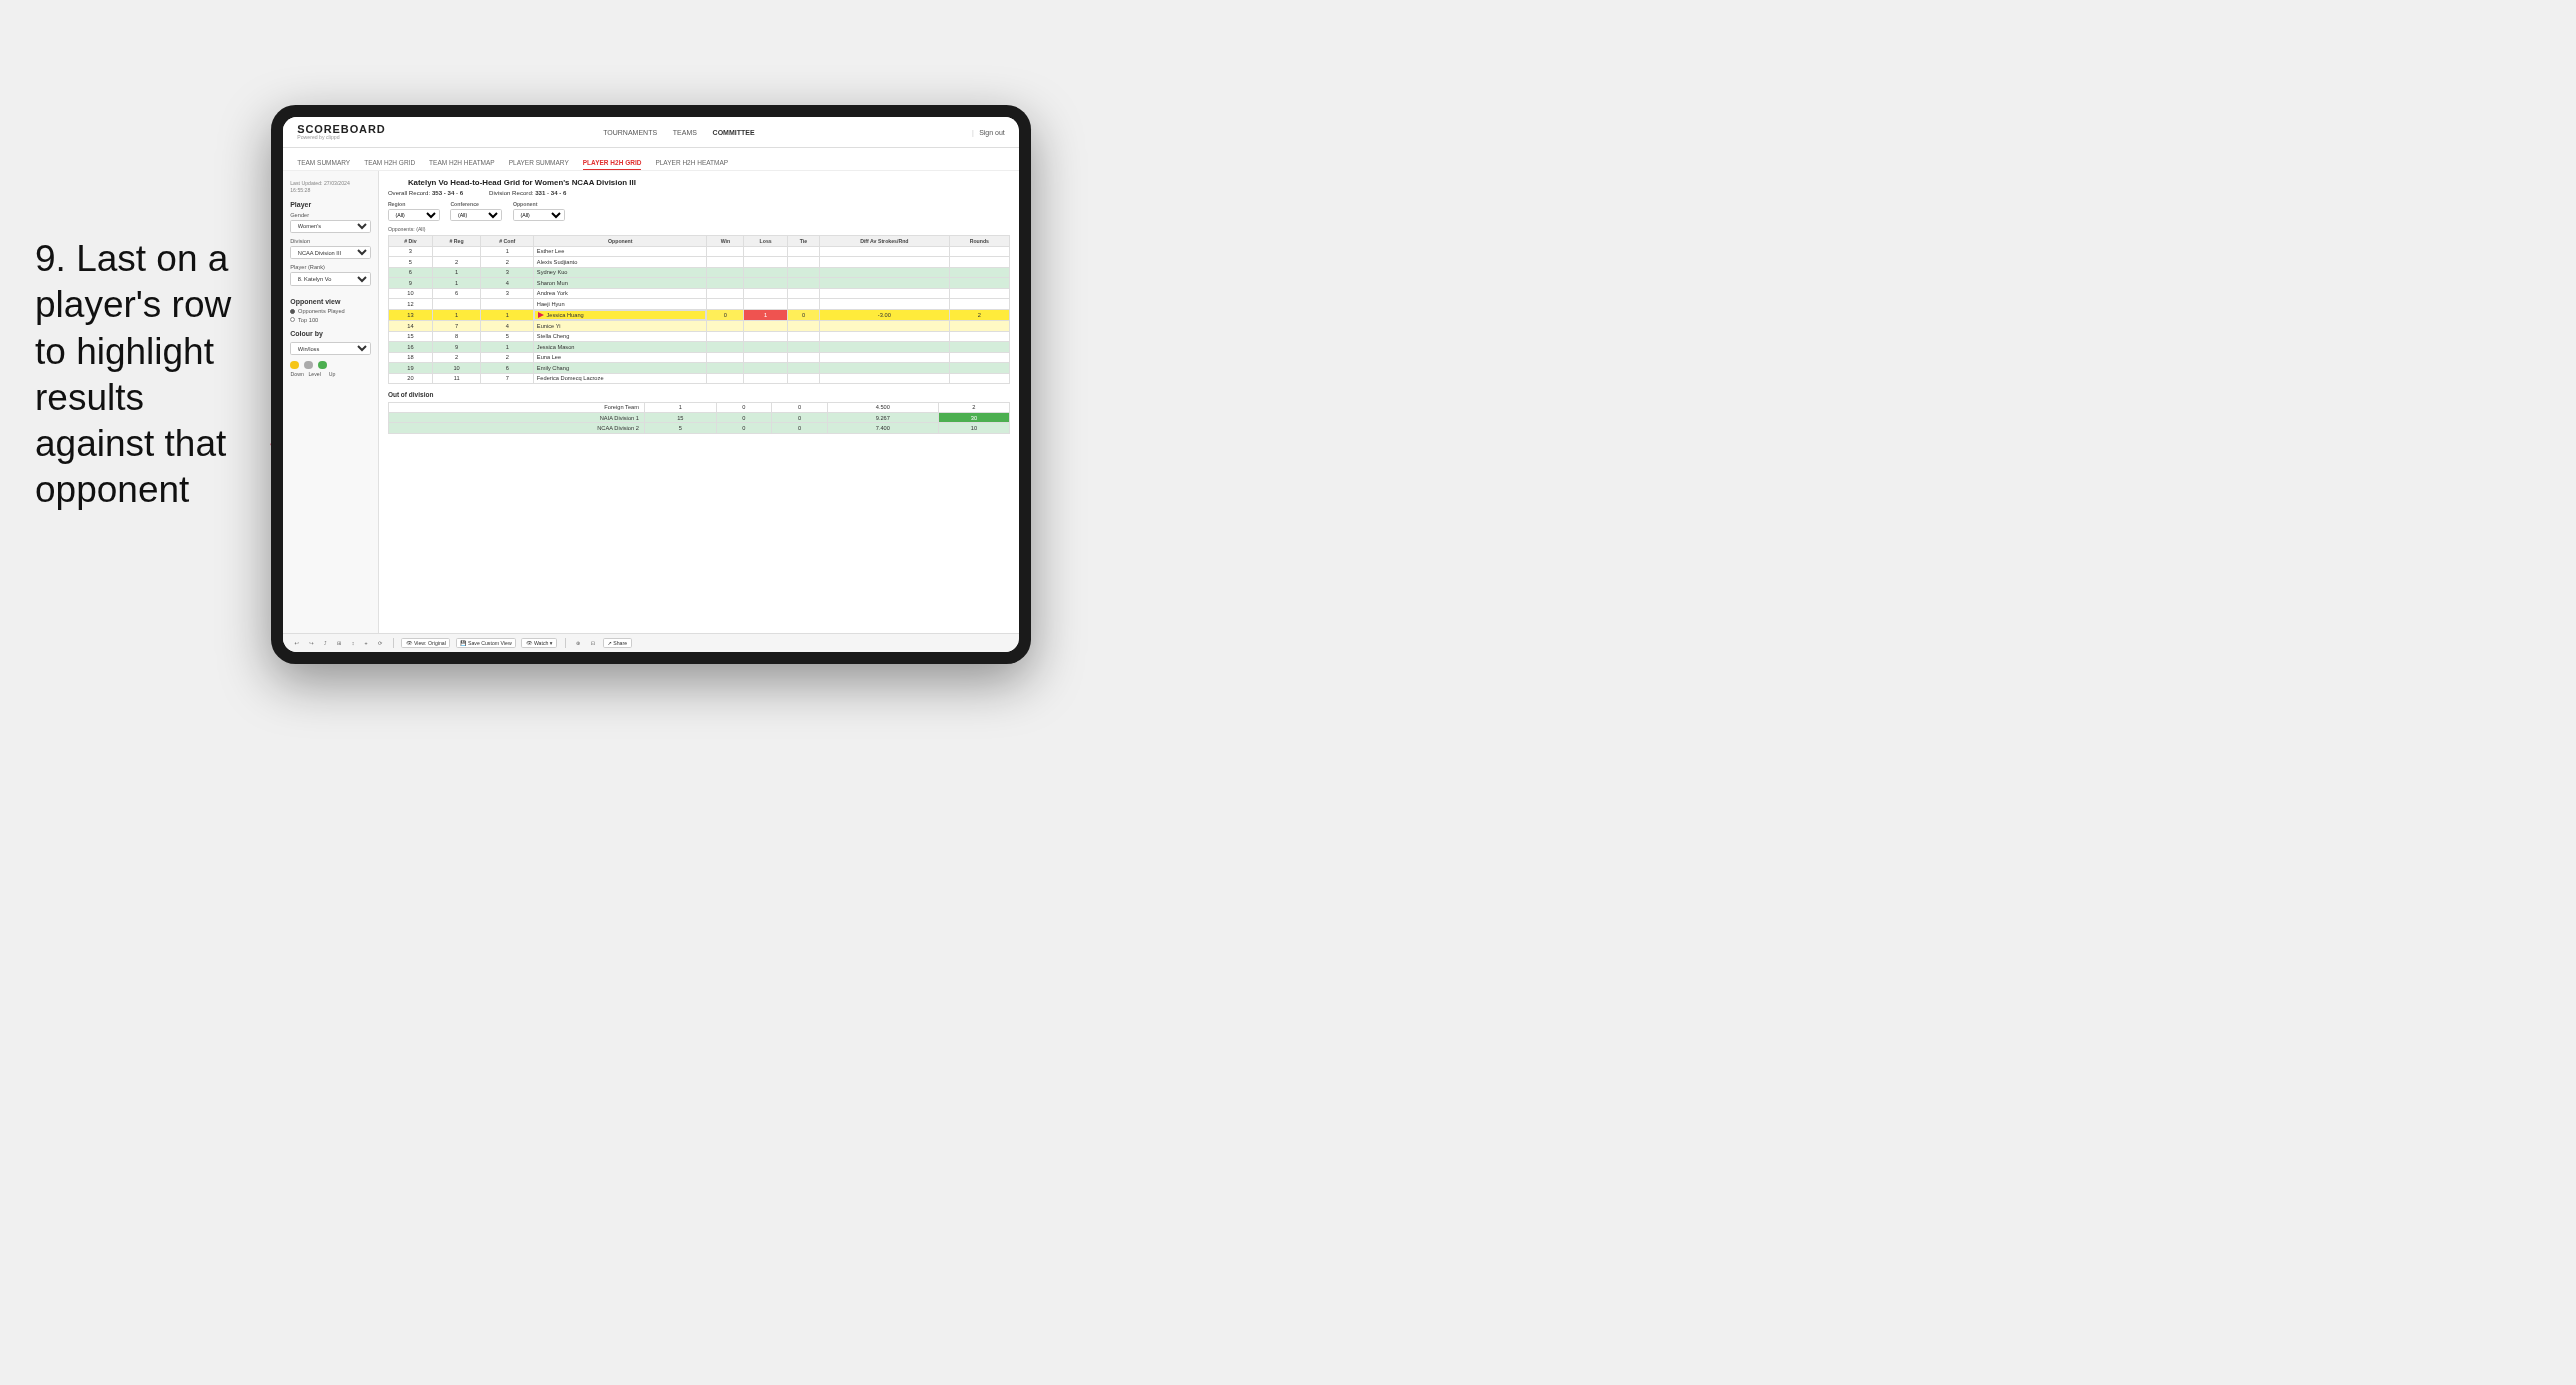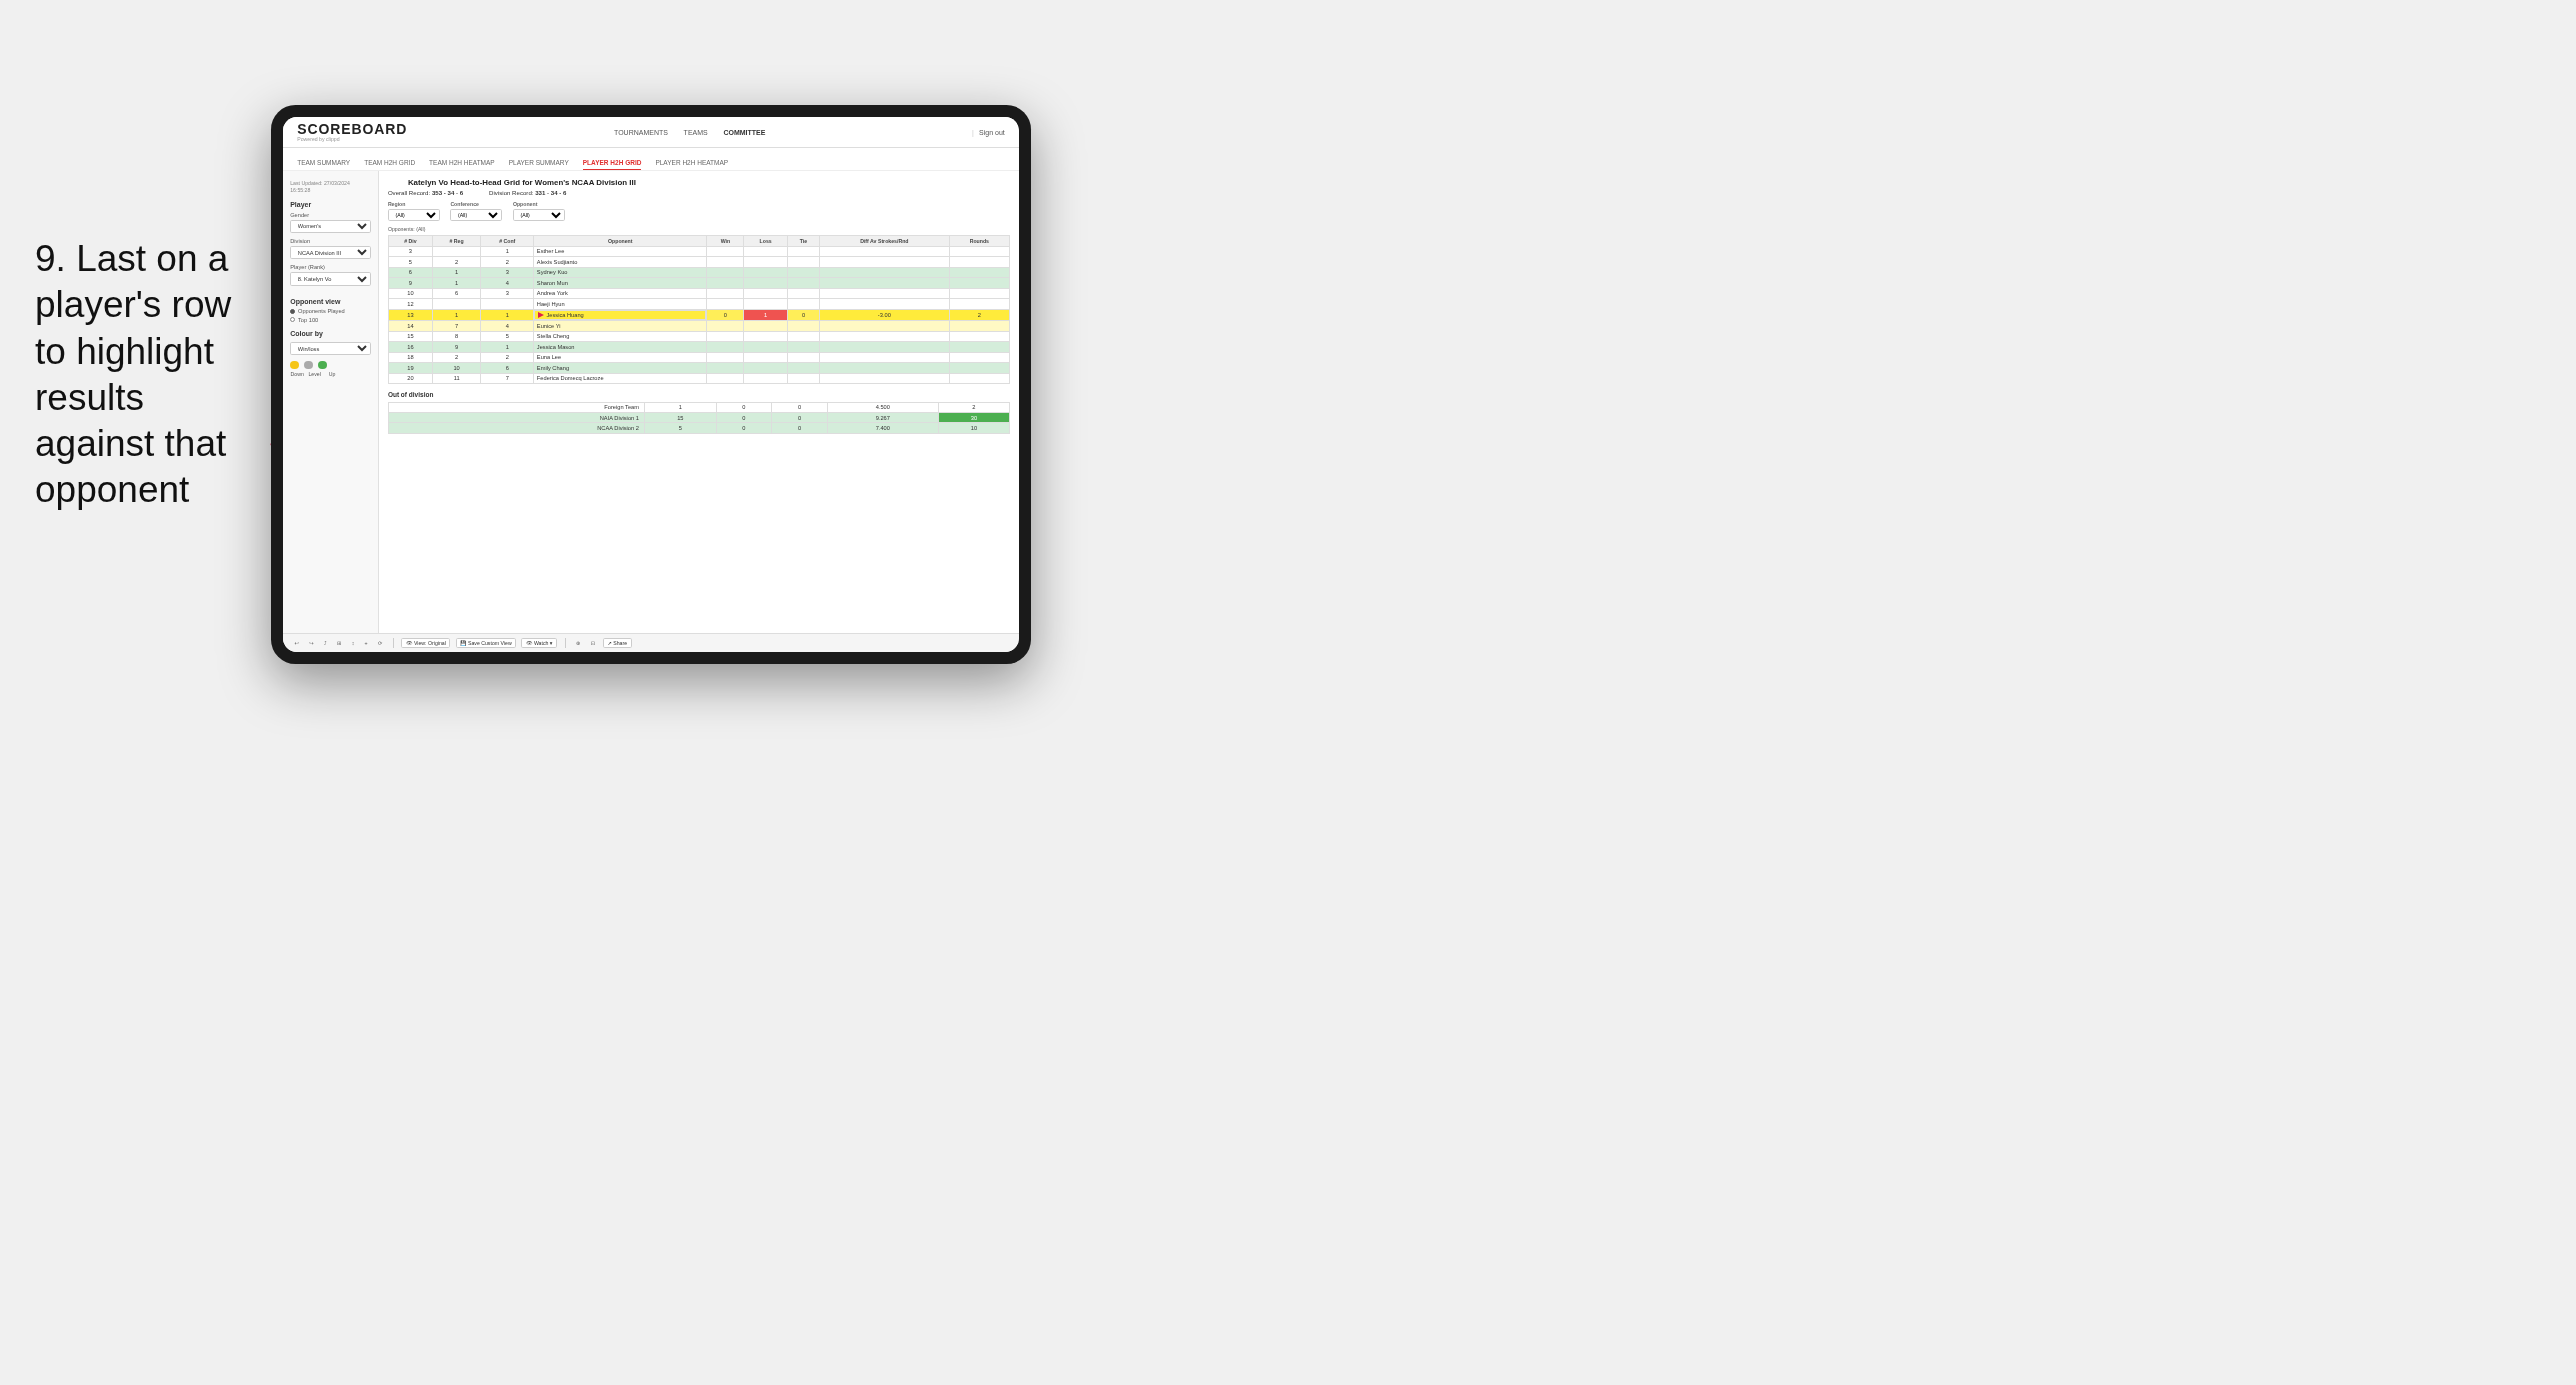--- a/index.html
+++ b/index.html
@@ -47,21 +47,21 @@
     }
 
     .nav-logo {
       display: flex;
       flex-direction: column;
       line-height: 1.1;
     }
 
     .nav-logo .scoreboard {
       font-weight: 900;
-      font-size: 14px;
+      font-size: 11px;
       letter-spacing: 0.9px;
       color: #222;
     }
 
     .nav-logo .powered {
       font-size: 5.2px;
       color: #999;
     }
 
     .nav-links {

